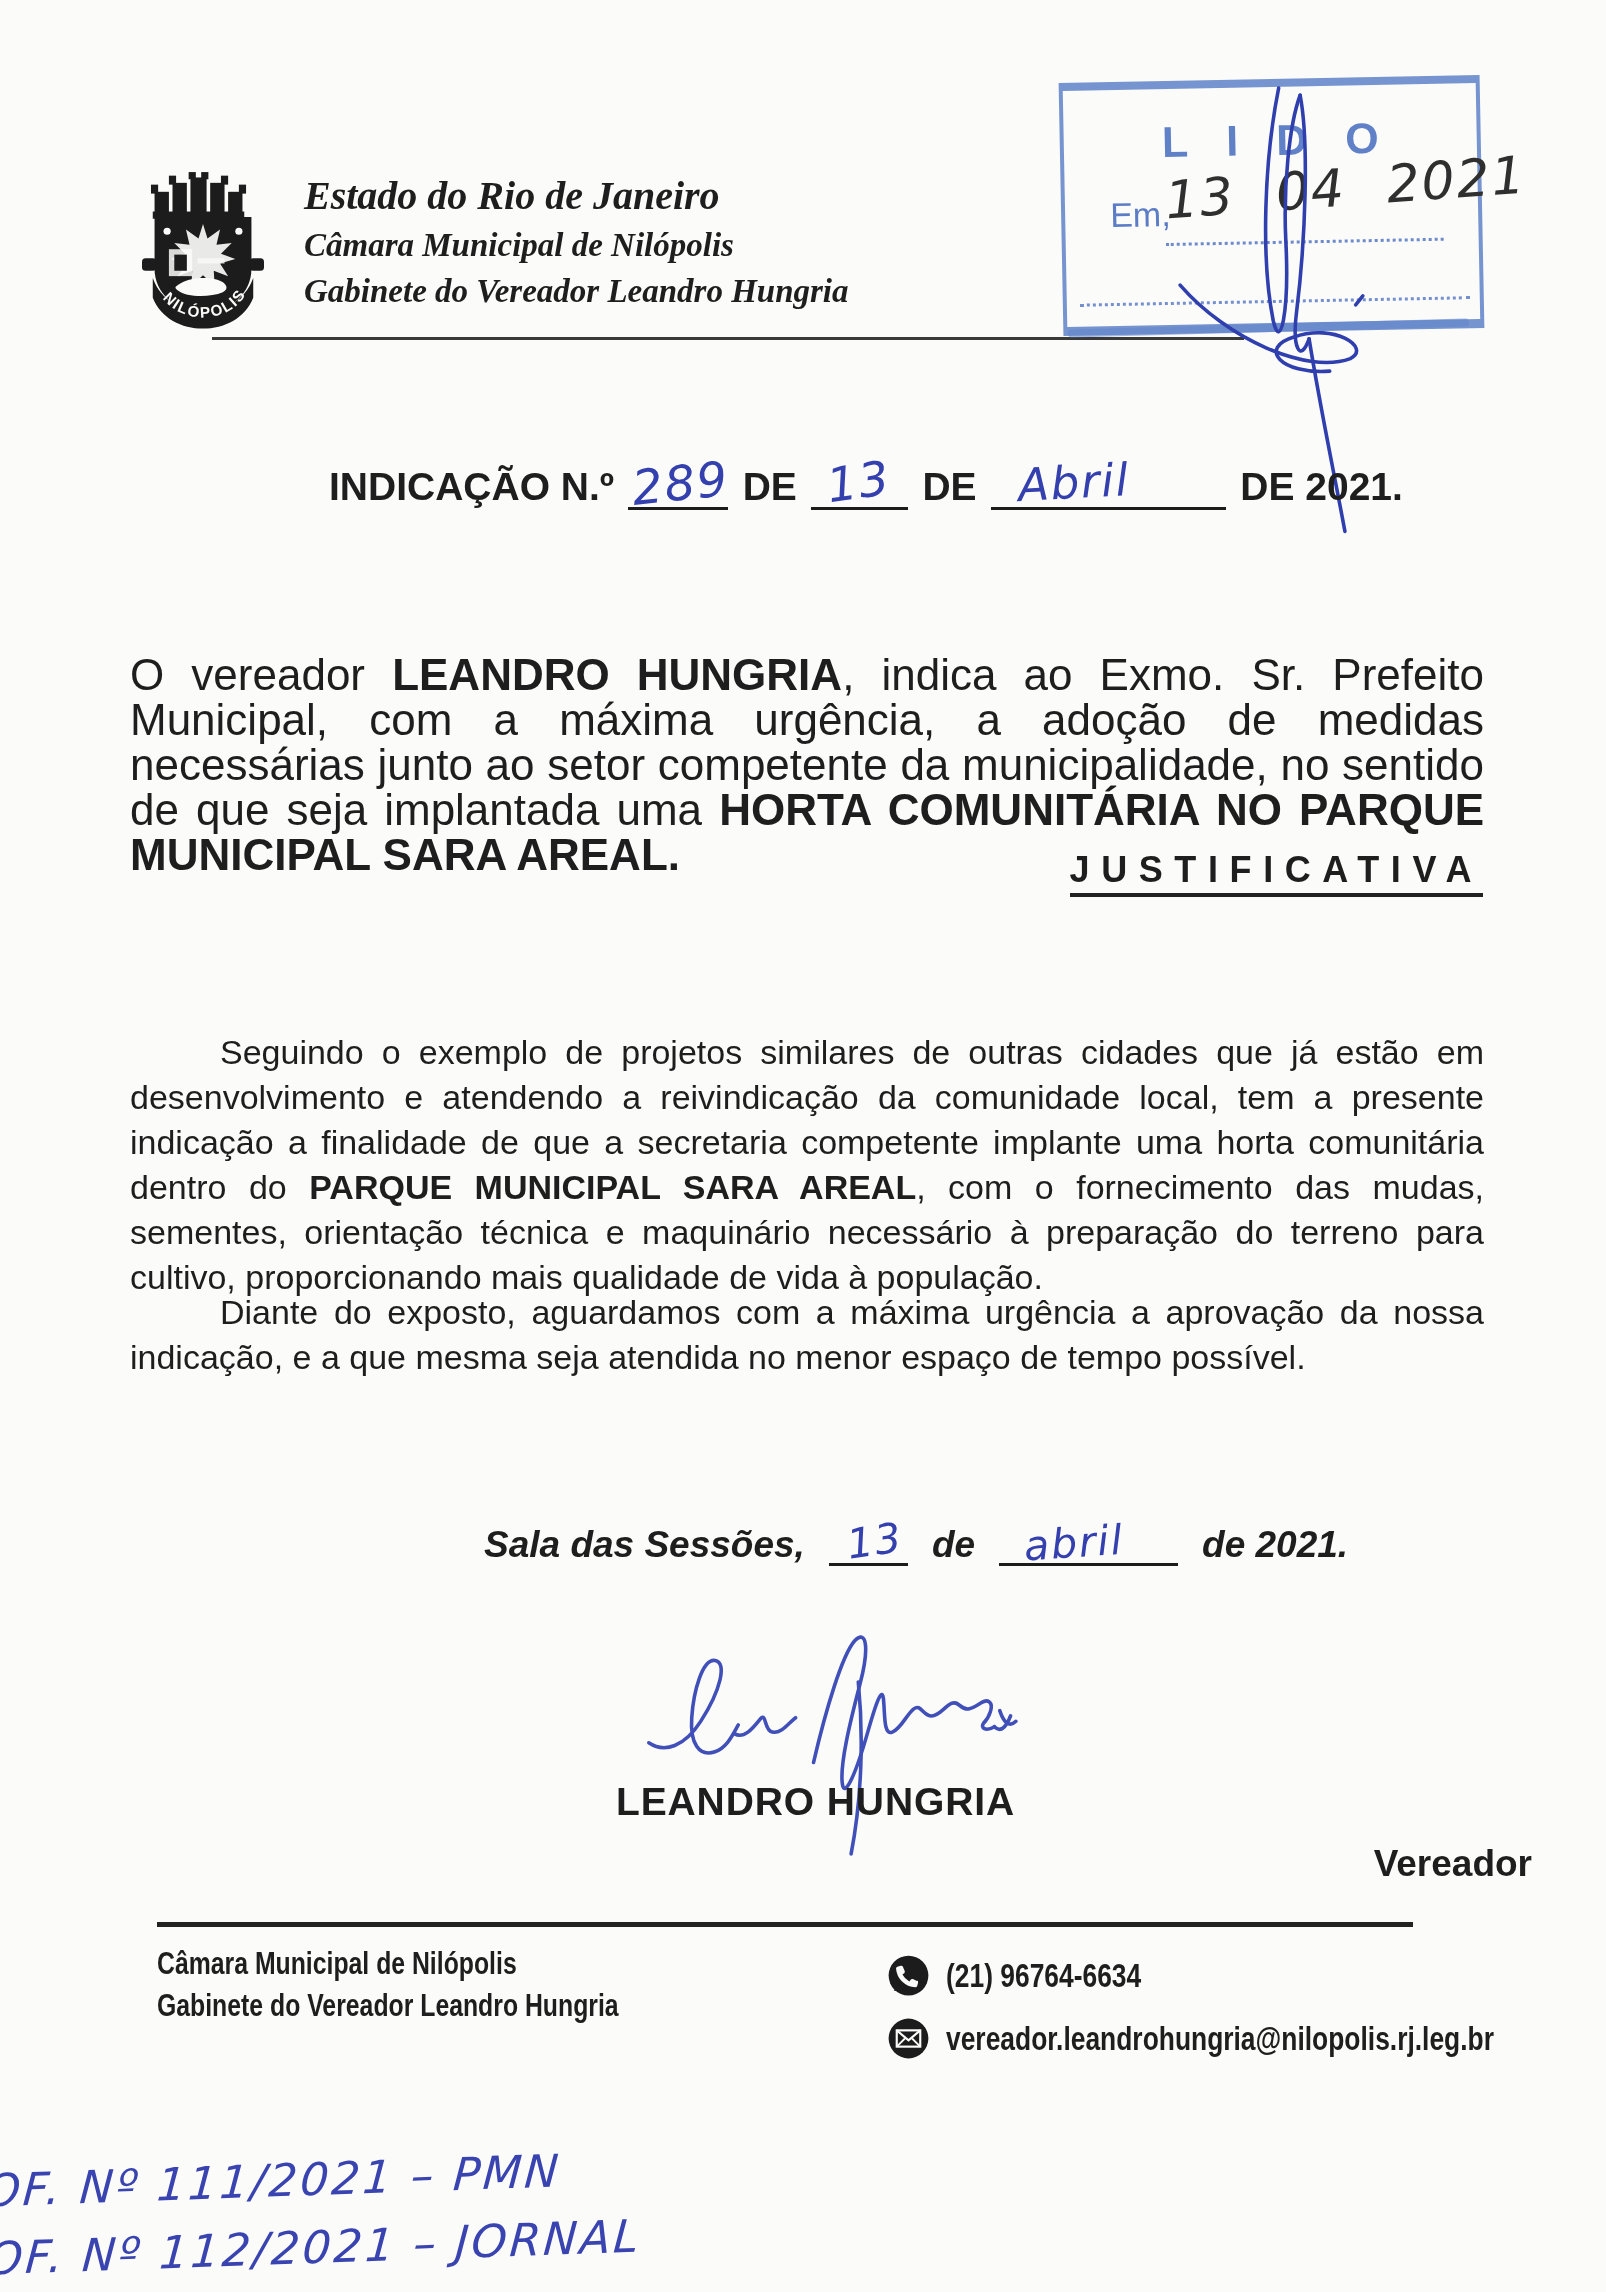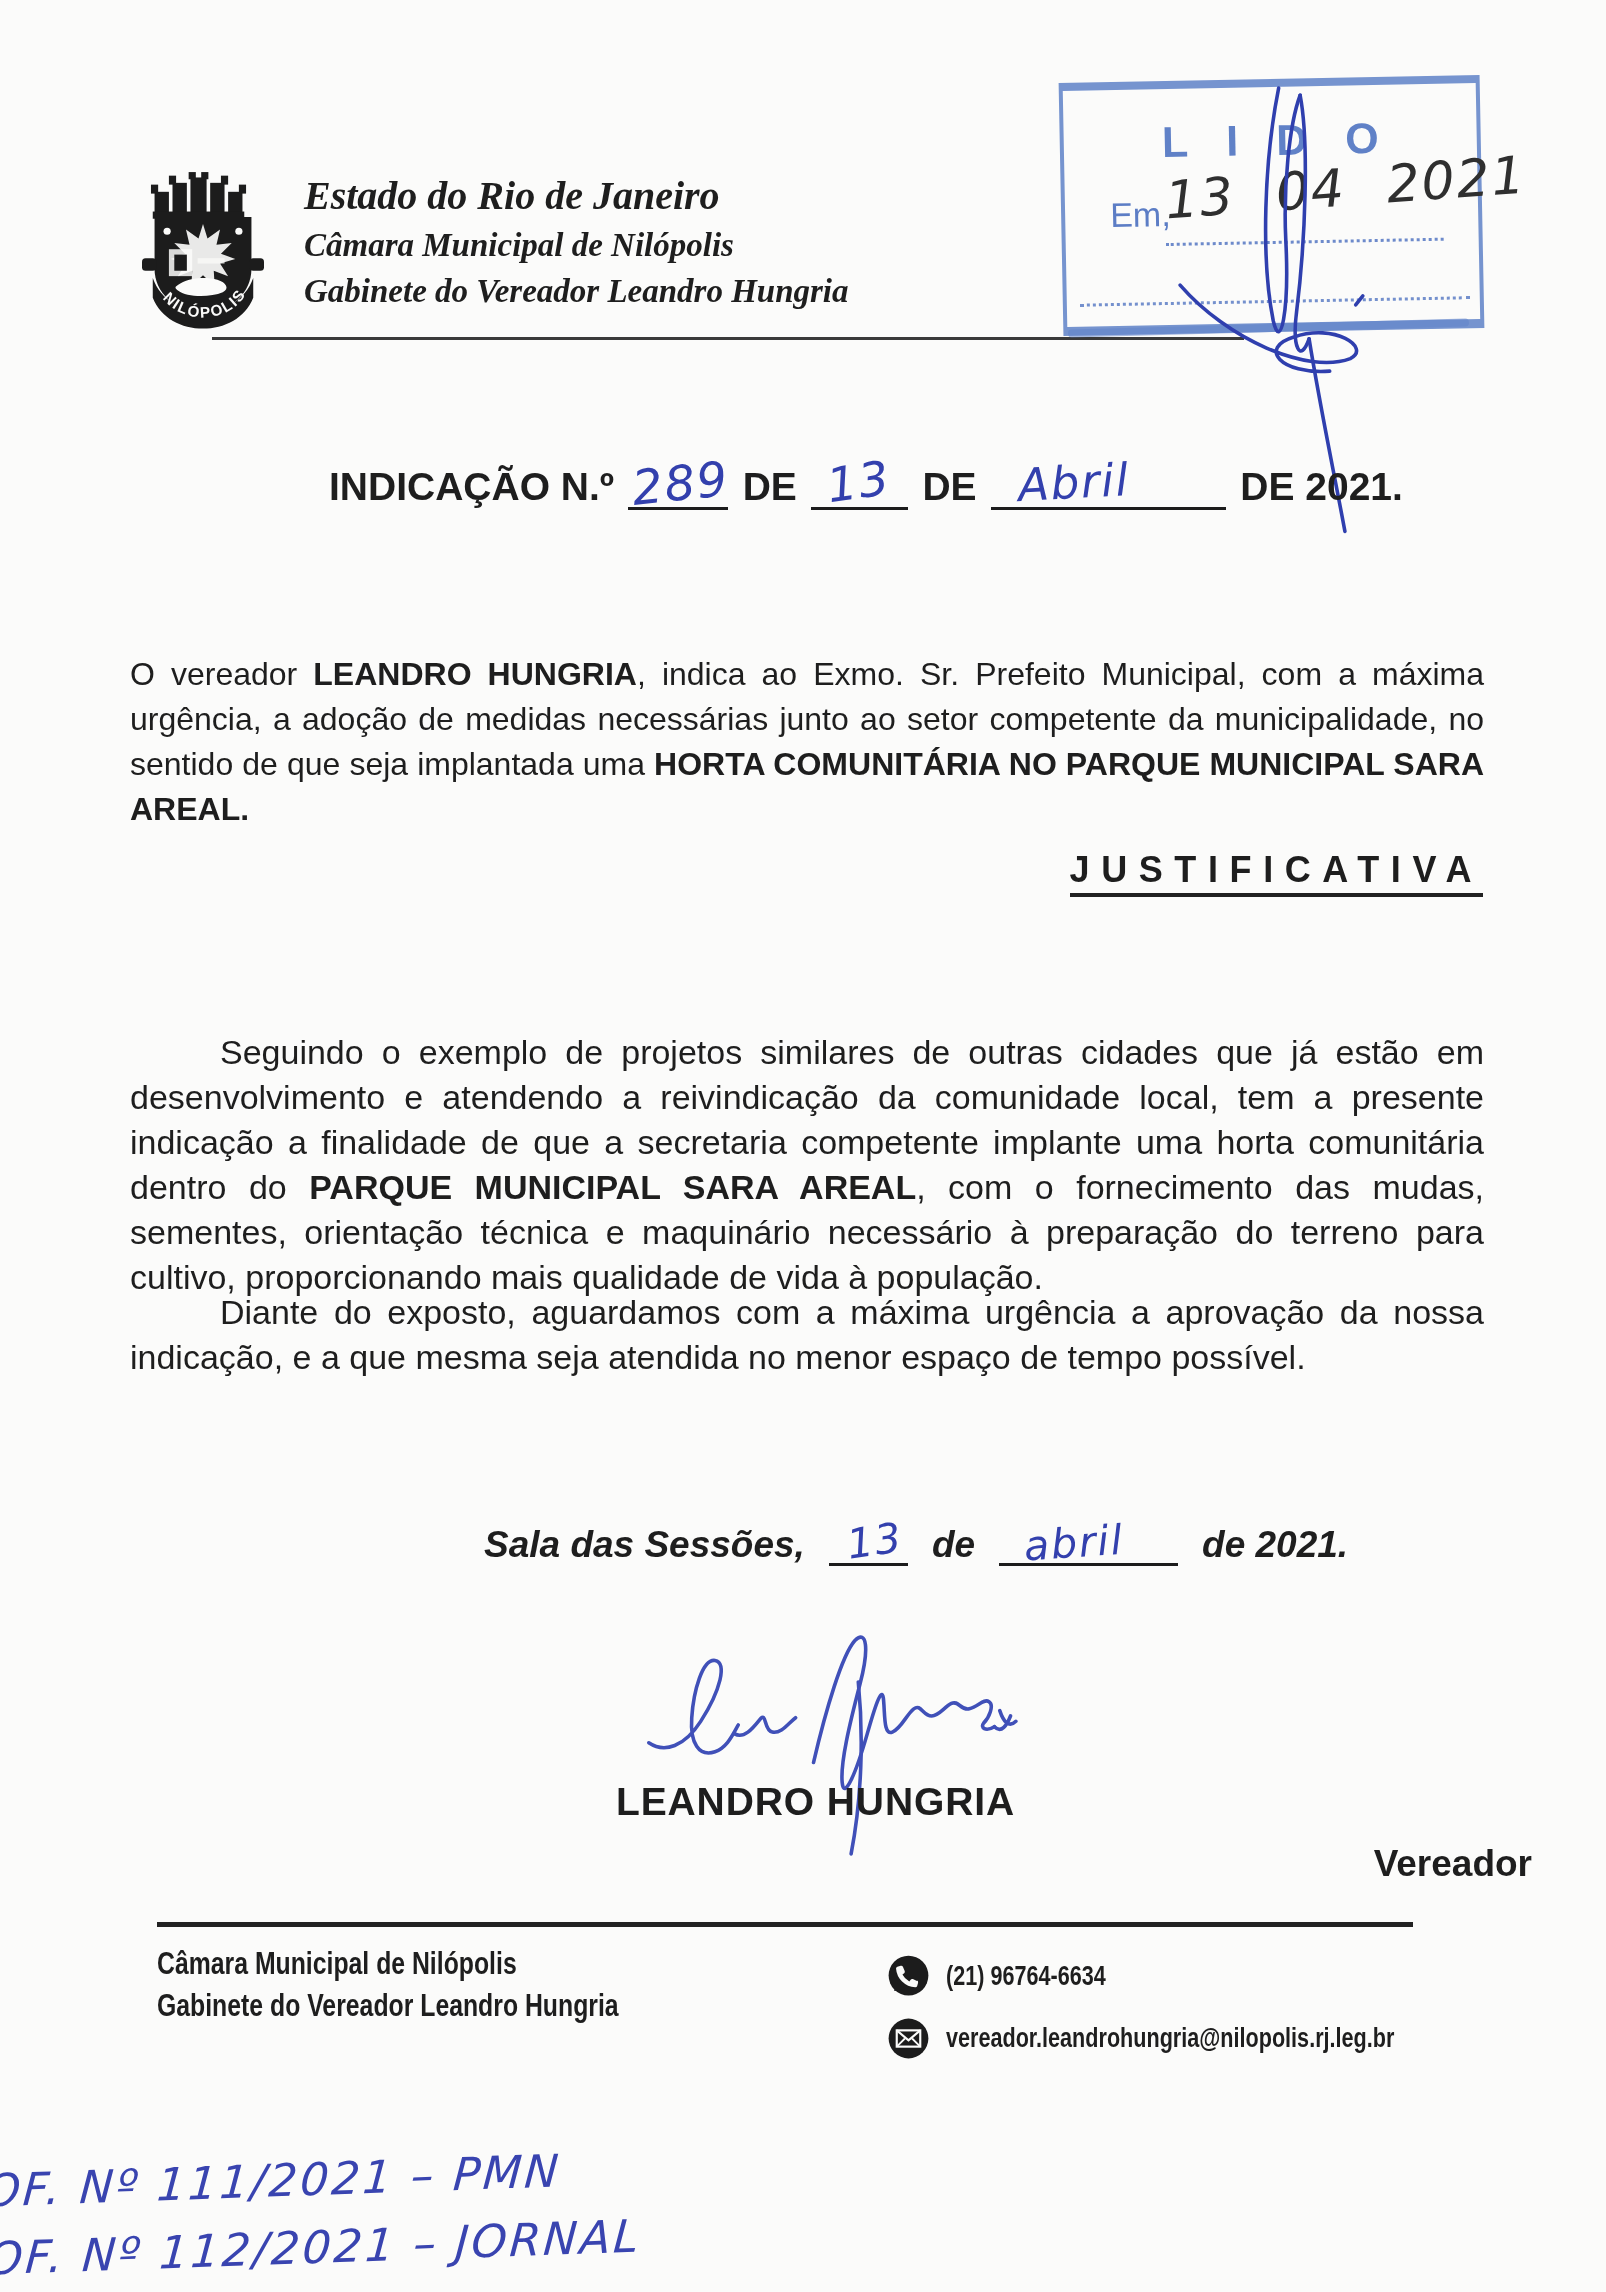--- a/index.html
+++ b/index.html
@@ -45,21 +45,21 @@
   .blank{display:inline-block; border-bottom:3.6px solid #1c1c1c; position:relative; height:43px;}
   .blank.w-num{width:100px;} .blank.w-day{width:97px;} .blank.w-month{width:235px;}
   .hand{
     font-family:"DejaVu Sans", sans-serif; font-style:italic; font-weight:400;
     color:#3340ad; letter-spacing:1.8px; white-space:nowrap;
   }
   .fill-num{position:absolute; left:3.6px; bottom:-3.6px; font-size:48px; transform:rotate(-6deg);}
   .fill-day{position:absolute; left:16px; bottom:-1.8px; font-size:47px; transform:rotate(-8deg);}
   .fill-month{position:absolute; left:27px; bottom:-1.8px; font-size:45px; transform:rotate(-3deg);}
   
-  .intro{position:absolute; left:130px; top:652px; width:1354px; font-size:32px; line-height:45px; text-align:justify; margin:0;}
+  .intro{position:absolute; left:130px; top:652px; width:1354px; font-size:44px; line-height:45px; text-align:justify; margin:0;}
   .b{font-weight:700;}
   .justif-wrap{position:absolute; left:202px; top:849px; width:1281px; text-align:right;}
   .justif{display:inline-block; font-size:36px; font-weight:700; letter-spacing:11.6px; border-bottom:4.5px solid #222; padding-bottom:1.8px;}
   .para{position:absolute; left:130px; width:1354px; font-size:34px; line-height:45px; text-align:justify; text-indent:90px; margin:0;}
   .p1{top:1030px;} .p2{top:1290px;}
   
   .sala-row{
     position:absolute; left:484px; top:1522px; display:flex; align-items:flex-end; gap:24px;
     font-size:37px; font-style:italic; font-weight:600; white-space:nowrap;
   }
@@ -71,21 +71,21 @@
   .sig-svg{position:absolute; left:638px; top:1628px; width:394px; height:244px;}
   .sig-name{position:absolute; left:99px; top:1780px; width:1433px; text-align:center; font-size:39px; font-weight:700; letter-spacing:0.9px;}
   .sig-role{position:absolute; left:99px; top:1843px; width:1433px; text-align:right; font-size:37px; font-weight:700;}
   
   .ftr-rule{position:absolute; left:157px; top:1922px; width:1256px; height:4.5px; background:#222;}
   .ftr-left{position:absolute; left:157px; top:1943px; font-size:31px; font-weight:700; line-height:42px; white-space:nowrap;}
   .condensed{display:inline-block; transform:scaleX(.8); transform-origin:left;}
   .ftr-right{position:absolute; left:885px; top:1951px;}
   .ftr-row{display:flex; align-items:center; gap:14.3px; height:50px; margin-bottom:12.5px;}
   .cicon{width:47px; height:47px; flex:0 0 47px;}
-  .ftr-text{font-size:27px; font-weight:700; white-space:nowrap;}
+  .ftr-text{font-size:33px; font-weight:700; white-space:nowrap;}
   
   .handnotes{position:absolute; left:-14.3px; top:2146px; transform:rotate(-2deg);}
   .handnote{
     font-family:"DejaVu Sans", sans-serif; font-style:italic; color:#3944b0;
     font-size:45px; letter-spacing:2.7px; line-height:68px; white-space:nowrap; transform:skewX(-6deg);
   }
 </style>
 </head>
 <body>
 

